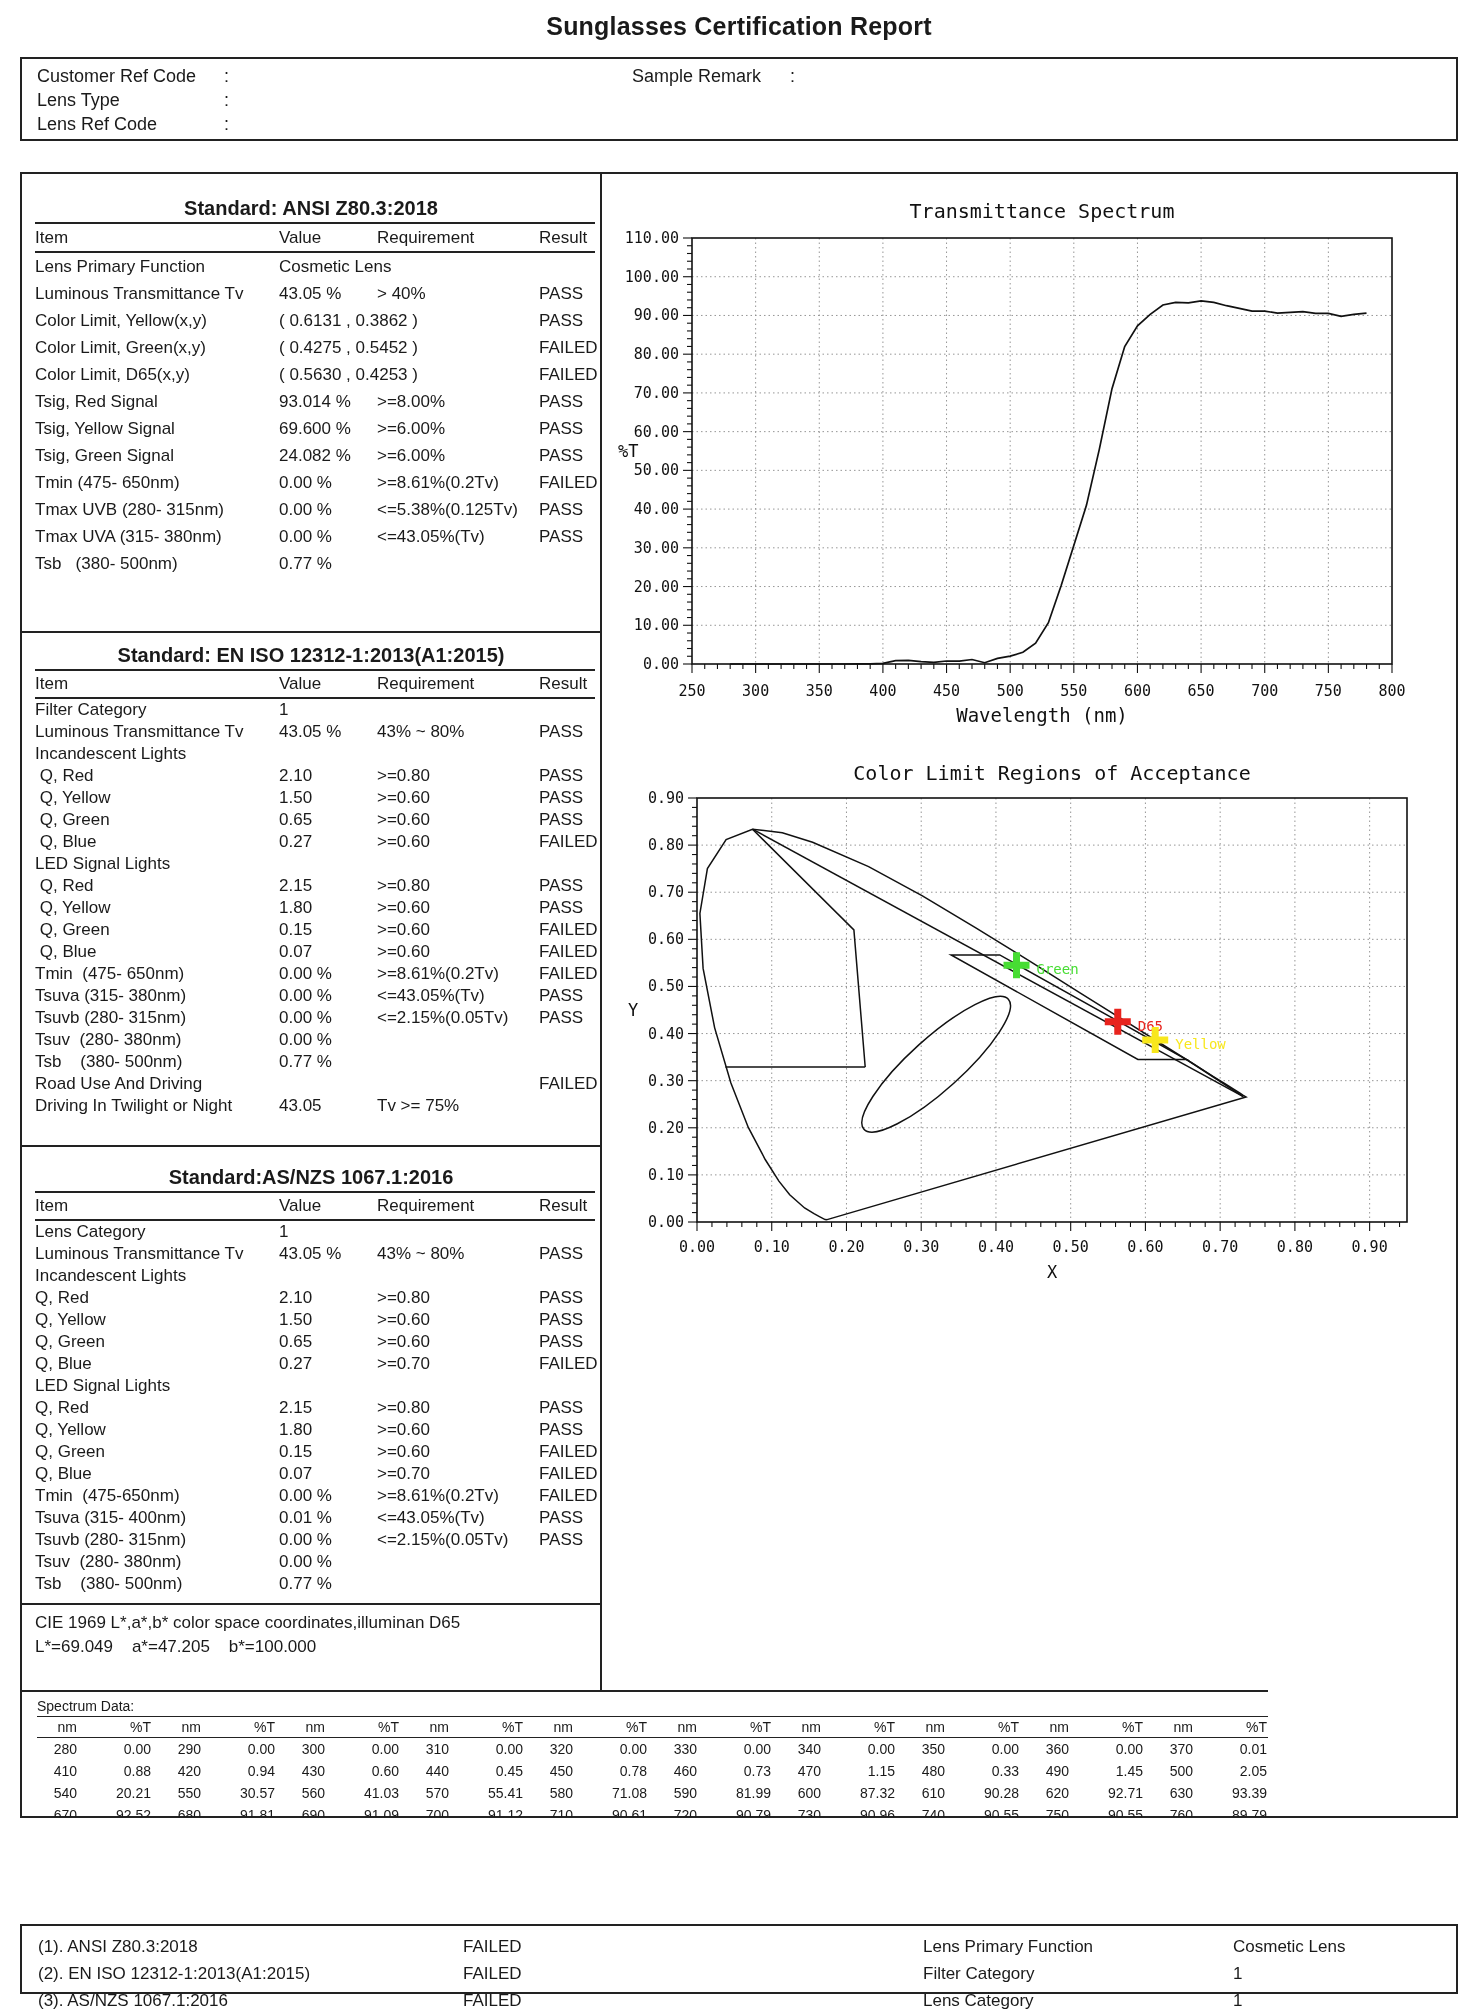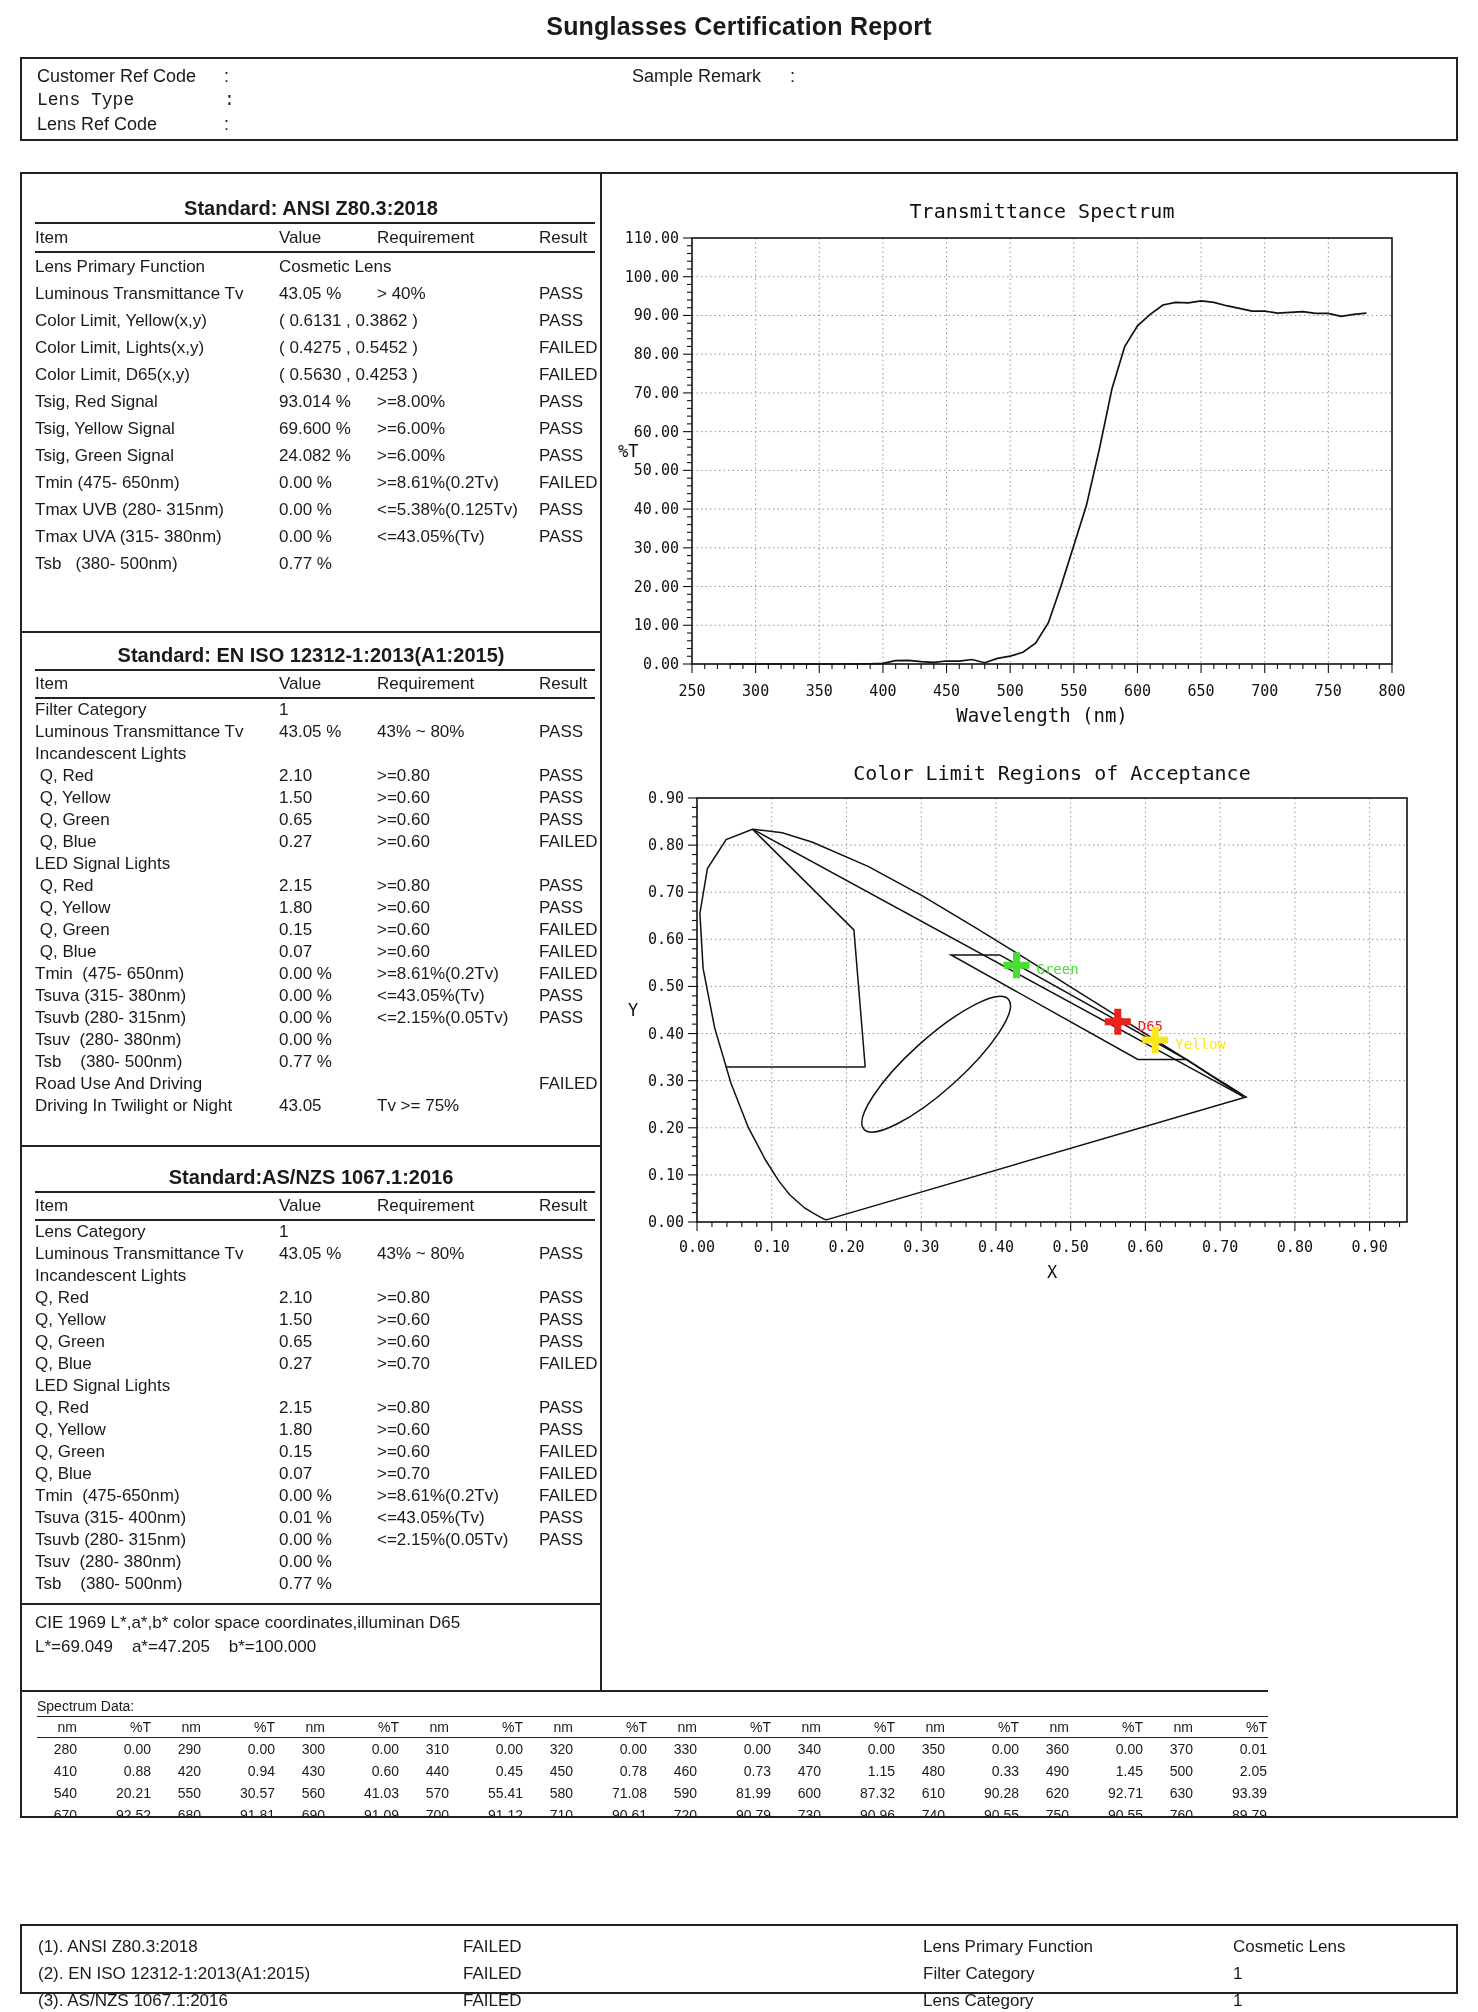--- a/index.html
+++ b/index.html
@@ -47,21 +47,21 @@
   .curve{fill:none;stroke:#111;stroke-width:1.7;}
   .shape{fill:none;stroke:#111;stroke-width:1.5;}
 </style>
 </head>
 <body>
 
 <div class="page-title">Sunglasses Certification Report</div>
 
 <div class="box header-box">
   <div class="hrow" style="top:7px;"><span class="lab">Customer Ref Code</span><span>:</span><span></span></div>
-  <div class="hrow" style="top:31px;font-family:Liberation Mono, monospace;"><span class="lab">Lens Type</span><span>:</span><span></span></div>
+  <div class="hrow" style="top:31px;"><span class="lab">Lens Type</span><span>:</span><span></span></div>
   <div class="hrow" style="top:55px;"><span class="lab">Lens Ref Code</span><span>:</span><span></span></div>
   <div class="sample"><span class="lab">Sample Remark</span><span>:</span><span></span></div>
 </div>
 
 <div class="box main-box">
   <div class="left-panel">
 
     <div class="std-section s0">
       <div class="std-title">Standard: ANSI Z80.3:2018</div>
       <table class="std-table">
@@ -90,21 +90,21 @@
               <td>&gt; 40%</td>
               <td>PASS</td>
             </tr>
             <tr>
               <td>Color Limit, Yellow(x,y)</td>
               <td>( 0.6131 , 0.3862 )</td>
               <td></td>
               <td>PASS</td>
             </tr>
             <tr>
-              <td>Color Limit, Lights(x,y)</td>
+              <td>Color Limit, Green(x,y)</td>
               <td>( 0.4275 , 0.5452 )</td>
               <td></td>
               <td>FAILED</td>
             </tr>
             <tr>
               <td>Color Limit, D65(x,y)</td>
               <td>( 0.5630 , 0.4253 )</td>
               <td></td>
               <td>FAILED</td>
             </tr>

